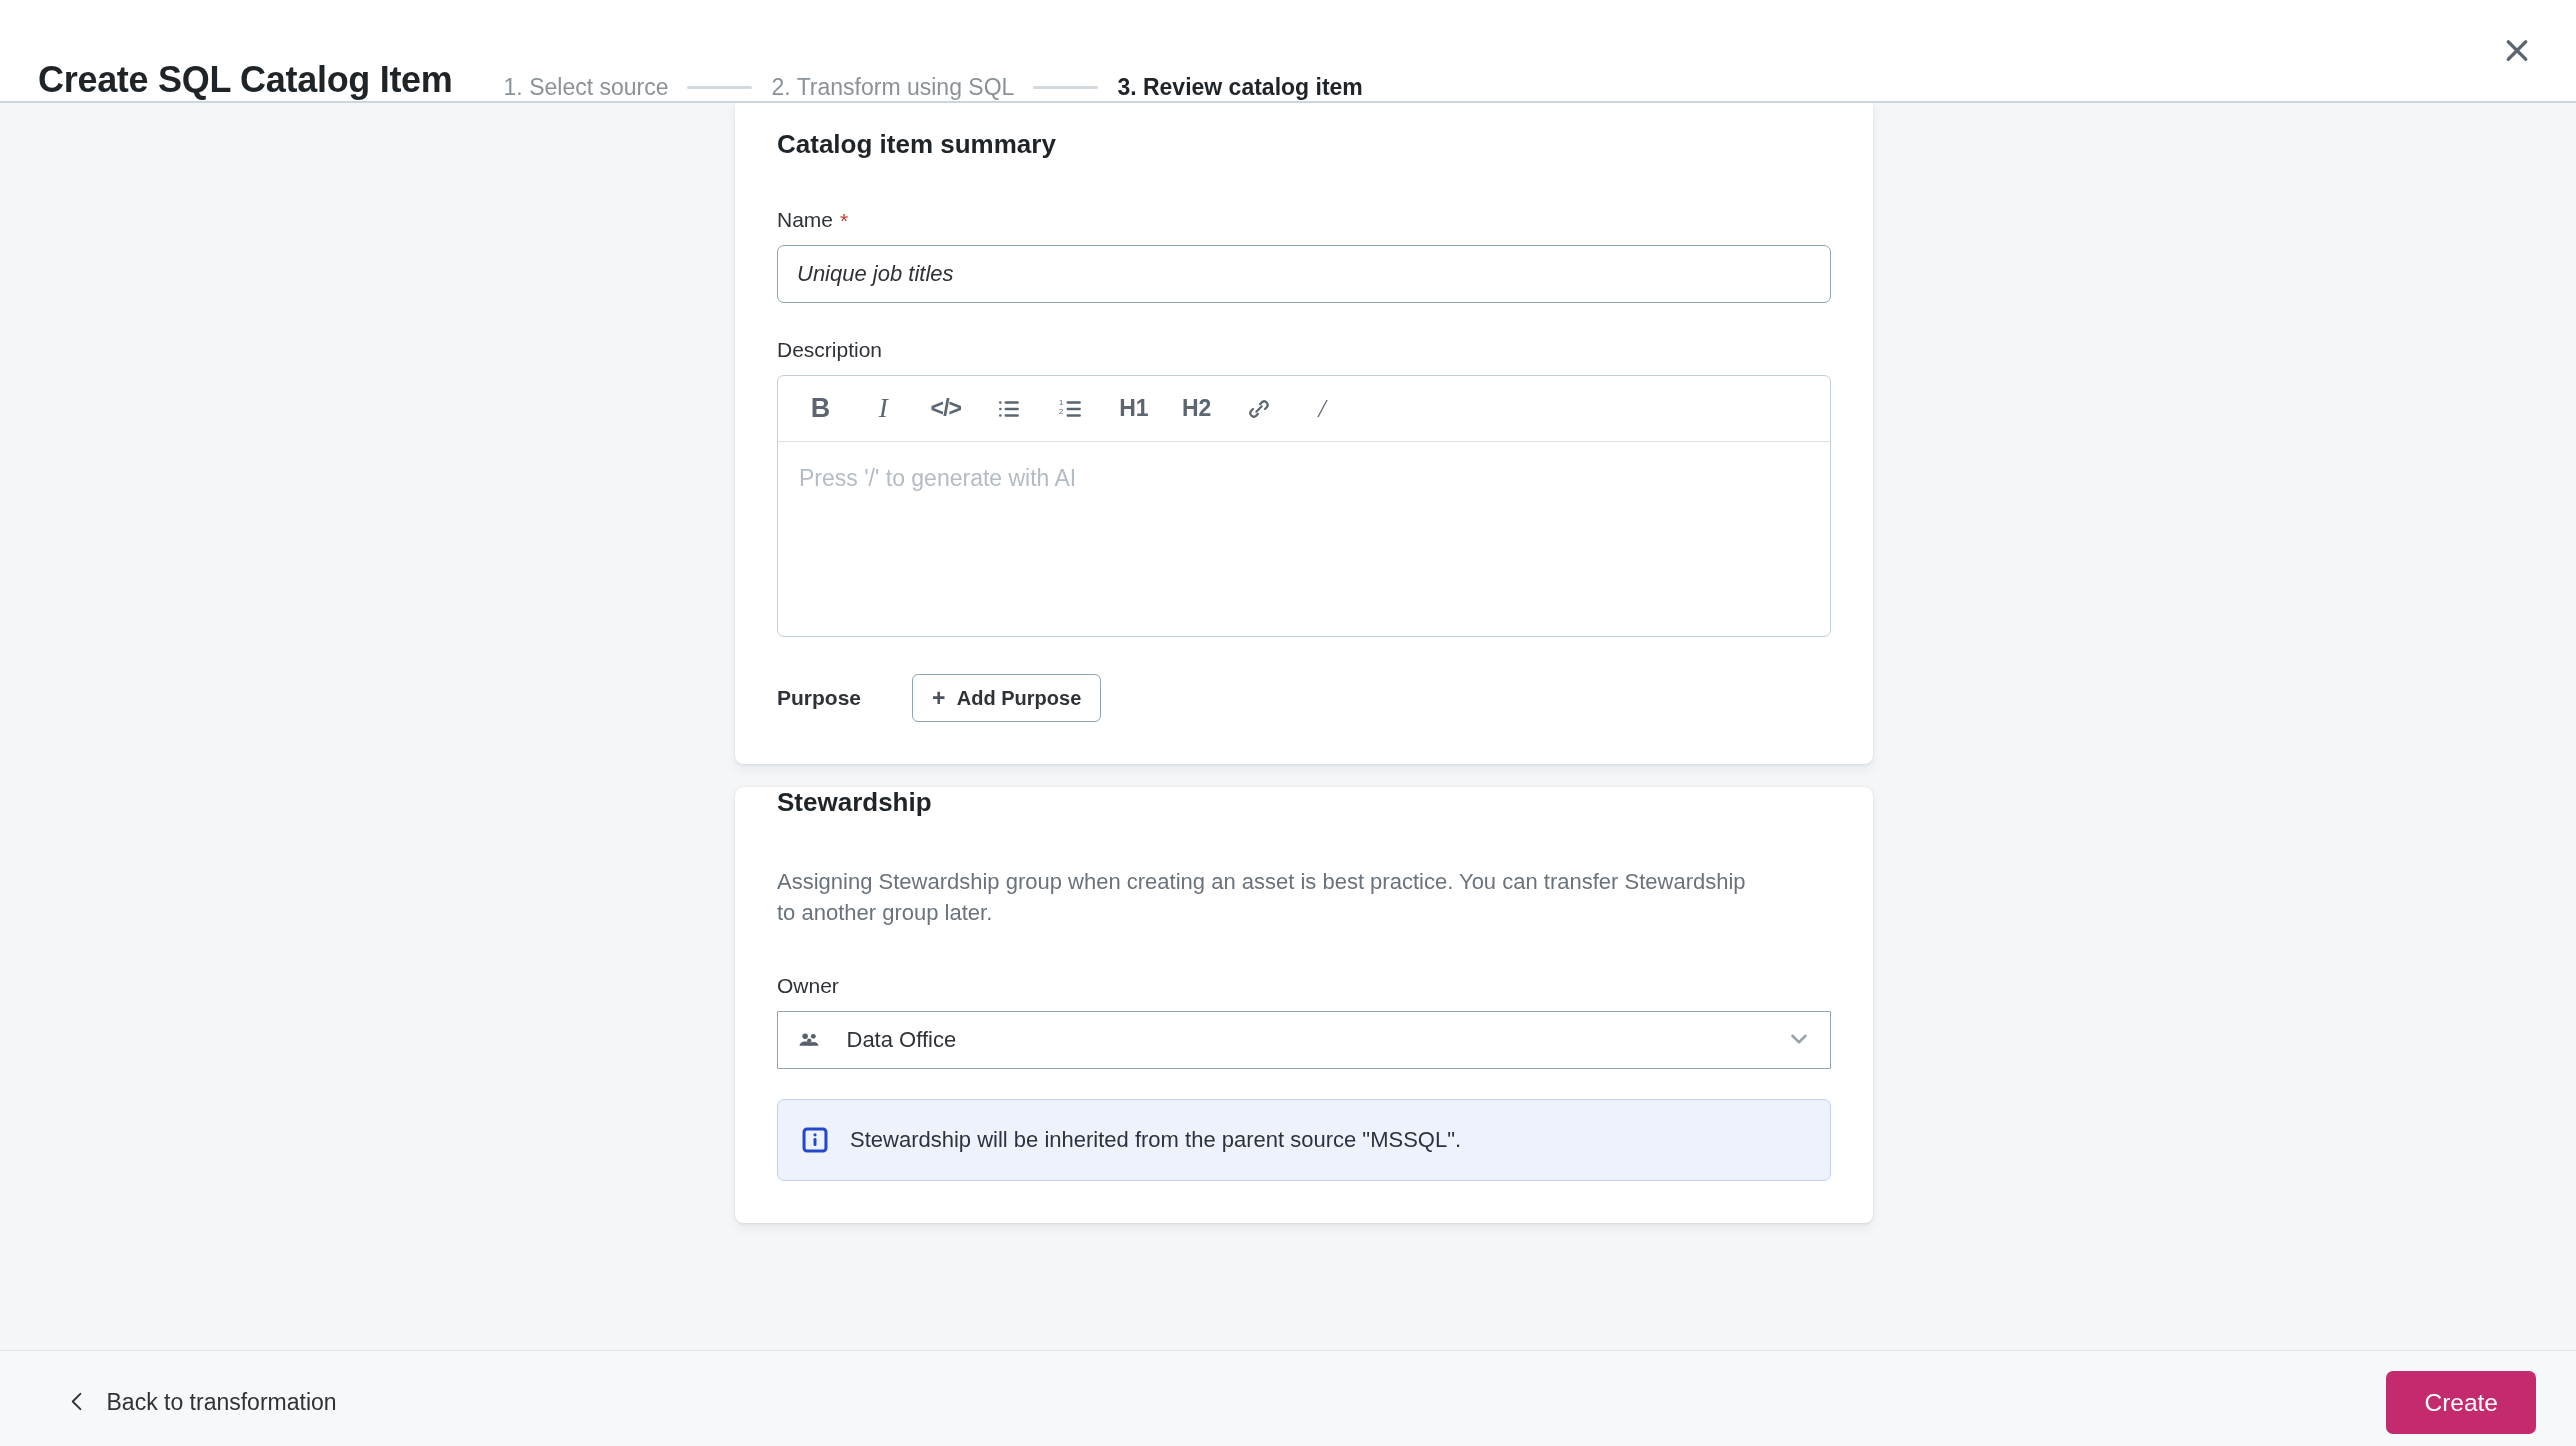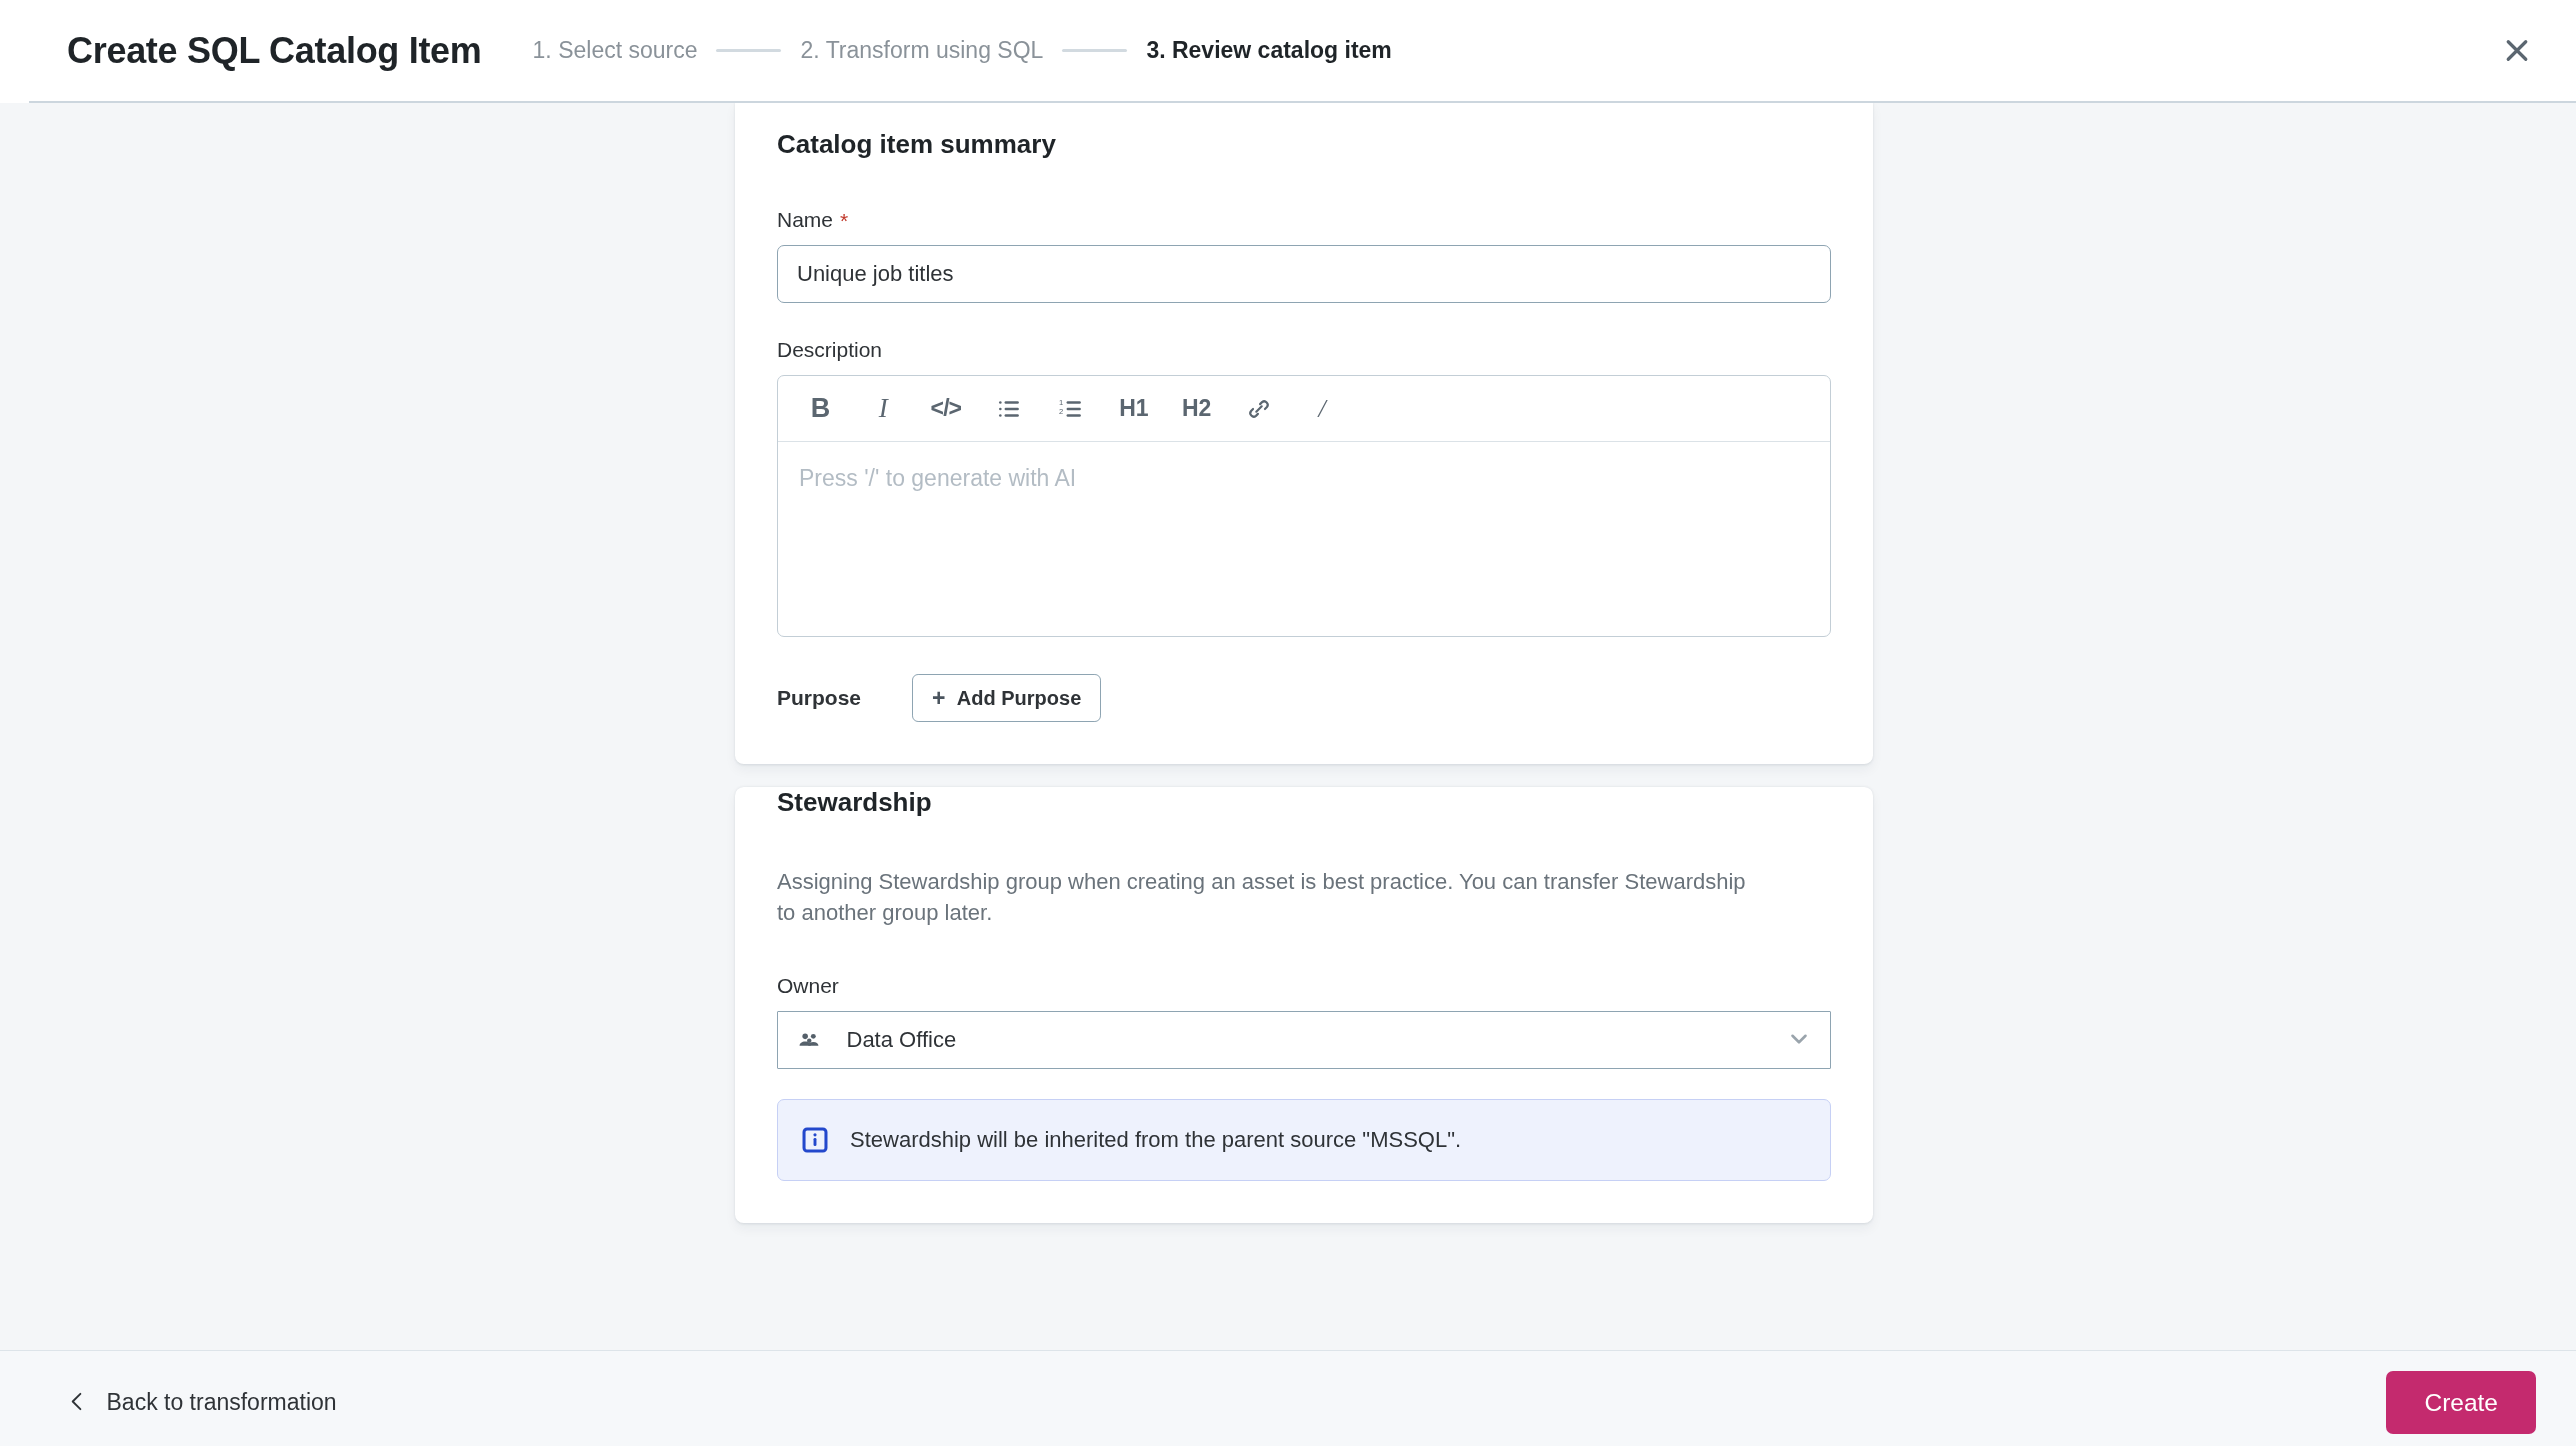--- a/index.html
+++ b/index.html
@@ -27,23 +27,22 @@
   }
 
   
   .header {
     position: relative;
     height: 103px;
     flex: 0 0 103px;
     background: #ffffff;
     border-bottom: 2.6px solid #ccd6de;
     display: flex;
-    align-items: center;
+    align-items: flex-end;
     padding: 0 38px;
-    margin-left: 29px;
   }
 
   .header-title {
     font-size: 36px;
     font-weight: bold;
     color: #1f2428;
     letter-spacing: -0.3px;
     white-space: nowrap;
   }
 
@@ -153,20 +152,21 @@
     height: 58px;
     border: 1.7px solid #8ea4b2;
     border-radius: 7px;
     background: #ffffff;
     font-family: "Liberation Sans", sans-serif;
     font-size: 22px;
     color: #2f3337;
     padding: 8px 19px;
     outline: none;
     display: block;
+    font-style: italic;
   }
 
   .field-block { margin-bottom: 35px; }
 
   
   .editor {
     width: 100%;
     border: 1.7px solid #c3ced6;
     border-radius: 7px;
     background: #ffffff;

